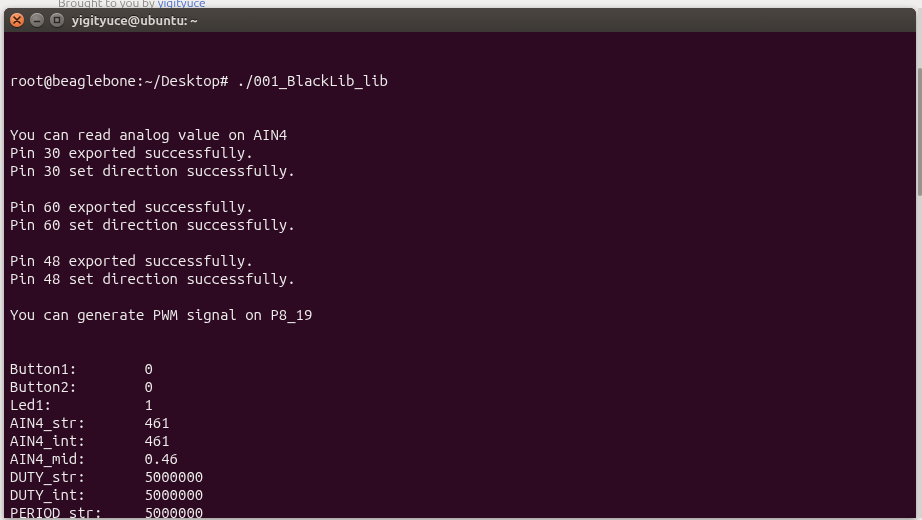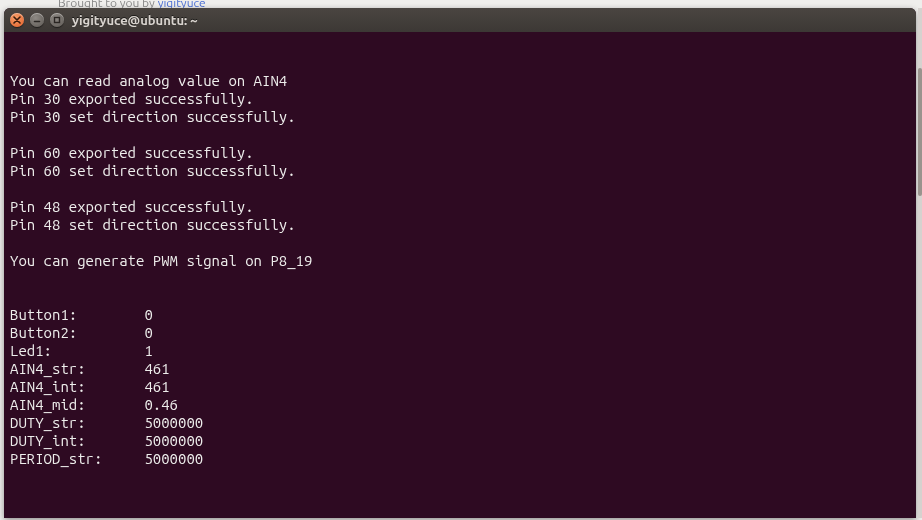--- a/index.html
+++ b/index.html
@@ -140,20 +140,21 @@
       <div class="win-btn max">
         <svg viewBox="0 0 8 8">
             <rect x="1.5" y="1.5" width="5" height="5" fill="none" stroke="#2a2623" stroke-width="1.4"></rect>
           </svg>
       </div>
     </div>
     <div class="title-text">yigityuce@ubuntu: ~</div>
   </div>
 
   <div class="terminal">
+    <div class="row"><span>root@beaglebone:~/Desktop# </span><span>./001_BlackLib_lib</span></div>
     <div id="plain-lines"><div class="row">You can read analog value on AIN4</div><div class="row">Pin 30 exported successfully.</div><div class="row">Pin 30 set direction successfully.</div><div class="row"></div><div class="row">Pin 60 exported successfully.</div><div class="row">Pin 60 set direction successfully.</div><div class="row"></div><div class="row">Pin 48 exported successfully.</div><div class="row">Pin 48 set direction successfully.</div><div class="row"></div><div class="row">You can generate PWM signal on P8_19</div></div>
     <div id="table-lines"><div class="row">Button1:        0</div><div class="row">Button2:        0</div><div class="row">Led1:           1</div><div class="row">AIN4_str:       461</div><div class="row">AIN4_int:       461</div><div class="row">AIN4_mid:       0.46</div><div class="row">DUTY_str:       5000000</div><div class="row">DUTY_int:       5000000</div><div class="row">PERIOD_str:     5000000</div></div>
     
   </div>
 </div>
 
 <div class="scrollbar-track"></div>
 <div class="scrollbar-thumb"></div>
 
 </body></html>

